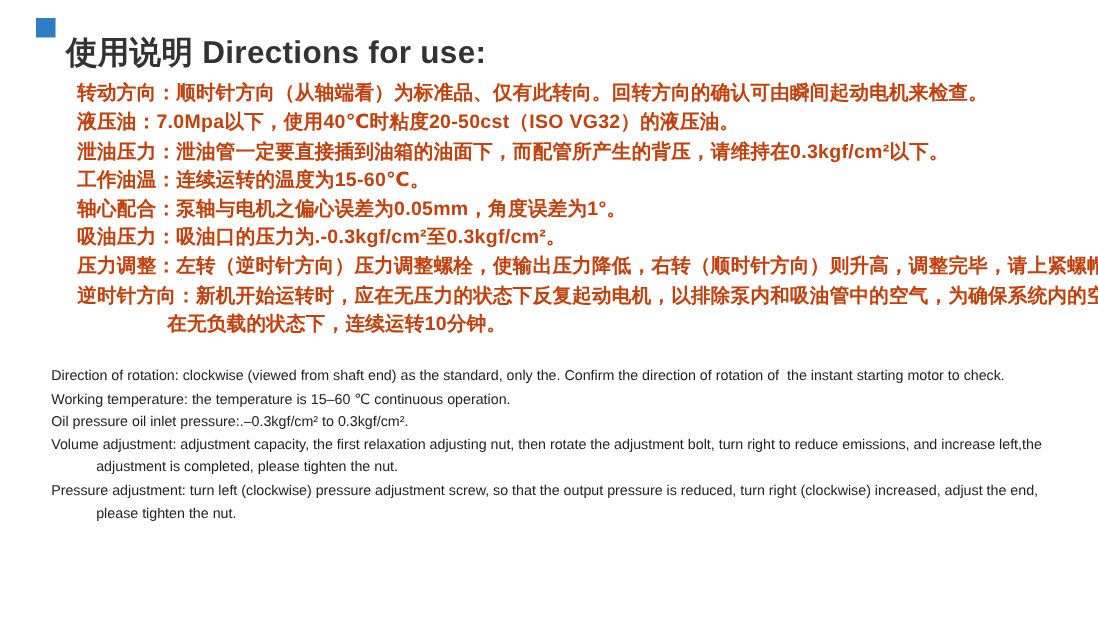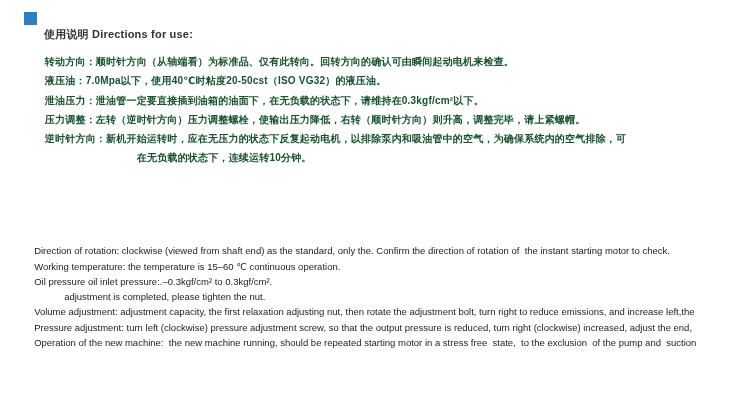--- a/index.html
+++ b/index.html
@@ -14,33 +14,33 @@
     position: absolute; top: 6px; left: 24px;
     display: flex; align-items: center; gap: 7px;
     height: 24px;
   }
   .bullet {
     width: 13px; height: 13px;
     background: #2b7fc2;
     flex: 0 0 auto;
   }
   .title {
-    font-size: 11px; font-weight: bold; color: #333;
+    font-size: 21px; font-weight: bold; color: #333;
     letter-spacing: 0.2px; white-space: pre; margin-top: 33px;
   }
 
   .cn-list {
     position: absolute; top: 33px; left: 21px; right: 4px;
   }
   .cn-row {
     line-height: 19.2px; height: 19.2px;
-    font-size: 10px; font-weight: bold; color: #14532d;
+    font-size: 13px; font-weight: bold; color: #c2410c;
     white-space: pre; letter-spacing: 0.2px;
   }
-  .cn-row.cont { margin-left: 92px; }
+  .cn-row.cont { margin-left: 60px; }
   .cn-label { font-weight: bold; }
 
   .en-list {
     position: absolute; top: 228px; left: 13px; right: 0;
   }
   .en-row {
     line-height: 15.3px; height: 15.3px;
     font-size: 9.5px; font-weight: normal; color: #222;
     white-space: pre; letter-spacing: 0px;
   }
@@ -57,21 +57,30 @@
   </div>
 
   <div class="cn-list">
     <div class="cn-row">
         <span class="cn-label">转动方向：</span><span class="cn-text">顺时针方向（从轴端看）为标准品、仅有此转向。回转方向的确认可由瞬间起动电机来检查。</span>
       </div>
       <div class="cn-row">
         <span class="cn-label">液压油：</span><span class="cn-text">7.0Mpa以下，使用40℃时粘度20-50cst（ISO VG32）的液压油。</span>
       </div>
       <div class="cn-row">
-        <span class="cn-label">泄油压力：</span><span class="cn-text">泄油管一定要直接插到油箱的油面下，在无负载的状态下，请维持在0.3kgf/cm²以下。</span>
+        <span class="cn-label">泄油压力：</span><span class="cn-text">泄油管一定要直接插到油箱的油面下，而配管所产生的背压，请维持在0.3kgf/cm²以下。</span>
+      </div>
+      <div class="cn-row">
+        <span class="cn-label">工作油温：</span><span class="cn-text">连续运转的温度为15-60℃。</span>
+      </div>
+      <div class="cn-row">
+        <span class="cn-label">轴心配合：</span><span class="cn-text">泵轴与电机之偏心误差为0.05mm，角度误差为1°。</span>
+      </div>
+      <div class="cn-row">
+        <span class="cn-label">吸油压力：</span><span class="cn-text">吸油口的压力为.-0.3kgf/cm²至0.3kgf/cm²。</span>
       </div>
       <div class="cn-row">
         <span class="cn-label">压力调整：</span><span class="cn-text">左转（逆时针方向）压力调整螺栓，使输出压力降低，右转（顺时针方向）则升高，调整完毕，请上紧螺帽。</span>
       </div>
       <div class="cn-row">
         <span class="cn-label">逆时针方向：</span><span class="cn-text">新机开始运转时，应在无压力的状态下反复起动电机，以排除泵内和吸油管中的空气，为确保系统内的空气排除，可</span>
       </div>
       <div class="cn-row cont">
         <span class="cn-label"></span><span class="cn-text">在无负载的状态下，连续运转10分钟。</span>
       </div>
@@ -80,30 +89,30 @@
   <div class="en-list">
     <div class="en-row">
         <span class="en-text">Direction of rotation: clockwise (viewed from shaft end) as the standard, only the. Confirm the direction of rotation of  the instant starting motor to check.</span>
       </div>
       <div class="en-row">
         <span class="en-text">Working temperature: the temperature is 15–60 ℃ continuous operation.</span>
       </div>
       <div class="en-row">
         <span class="en-text">Oil pressure oil inlet pressure:.–0.3kgf/cm² to 0.3kgf/cm².</span>
       </div>
+      <div class="en-row">
+        <span class="en-text">Volume adjustment: adjustment capacity, the first relaxation adjusting nut, then rotate the adjustment bolt, turn right to reduce emissions, and increase left,the</span>
+      </div>
       <div class="en-row cont">
         <span class="en-text">adjustment is completed, please tighten the nut.</span>
       </div>
       <div class="en-row">
-        <span class="en-text">Volume adjustment: adjustment capacity, the first relaxation adjusting nut, then rotate the adjustment bolt, turn right to reduce emissions, and increase left,the</span>
-      </div>
-      <div class="en-row">
         <span class="en-text">Pressure adjustment: turn left (clockwise) pressure adjustment screw, so that the output pressure is reduced, turn right (clockwise) increased, adjust the end,</span>
       </div>
-      <div class="en-row">
-        <span class="en-text">Operation of the new machine:  the new machine running, should be repeated starting motor in a stress free  state,  to the exclusion  of the pump and  suction</span>
+      <div class="en-row cont">
+        <span class="en-text">please tighten the nut.</span>
       </div>
       <div class="en-row cont">
         
       </div>
   </div>
 
 </div>
 
 </body></html>

